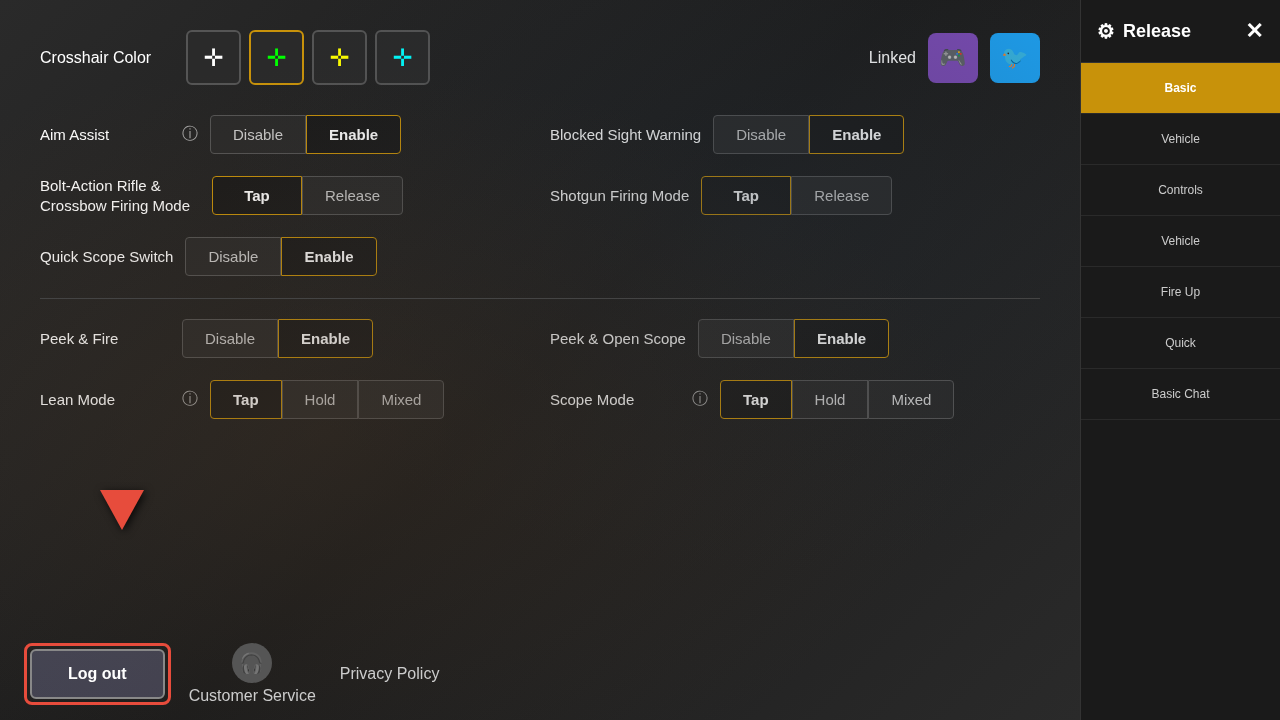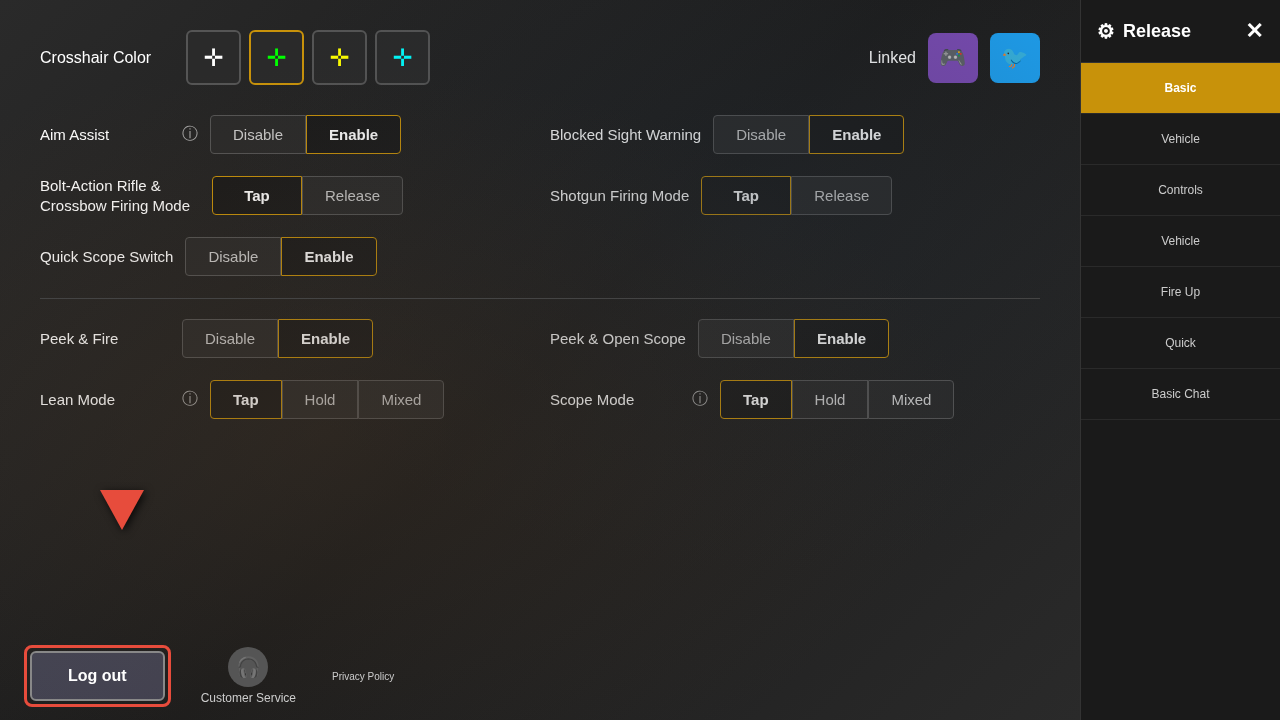--- a/index.html
+++ b/index.html
@@ -235,21 +235,21 @@
       background: #444;
       margin: 20px 0;
       position: relative;
       z-index: 1;
     }
 
     
     .bottom-bar {
       display: flex;
       align-items: center;
-      gap: 36px;
+      gap: 24px;
       position: absolute;
       bottom: 0;
       left: 0;
       right: 0;
       padding: 15px 30px;
       z-index: 10;
     }
 
     .logout-btn-wrapper {
       position: relative;
@@ -291,26 +291,26 @@
       border-radius: 50%;
       display: flex;
       align-items: center;
       justify-content: center;
       font-size: 20px;
       color: #fff;
     }
 
     .customer-service-label {
       color: #ccc;
-      font-size: 12px;
+      font-size: 16px;
     }
 
     .privacy-policy {
       color: #ccc;
-      font-size: 10px;
+      font-size: 16px;
       cursor: pointer;
       text-decoration: none;
     }
 
     
     .arrow-cursor {
       position: absolute;
       left: 100px;
       top: 490px;
       z-index: 20;

